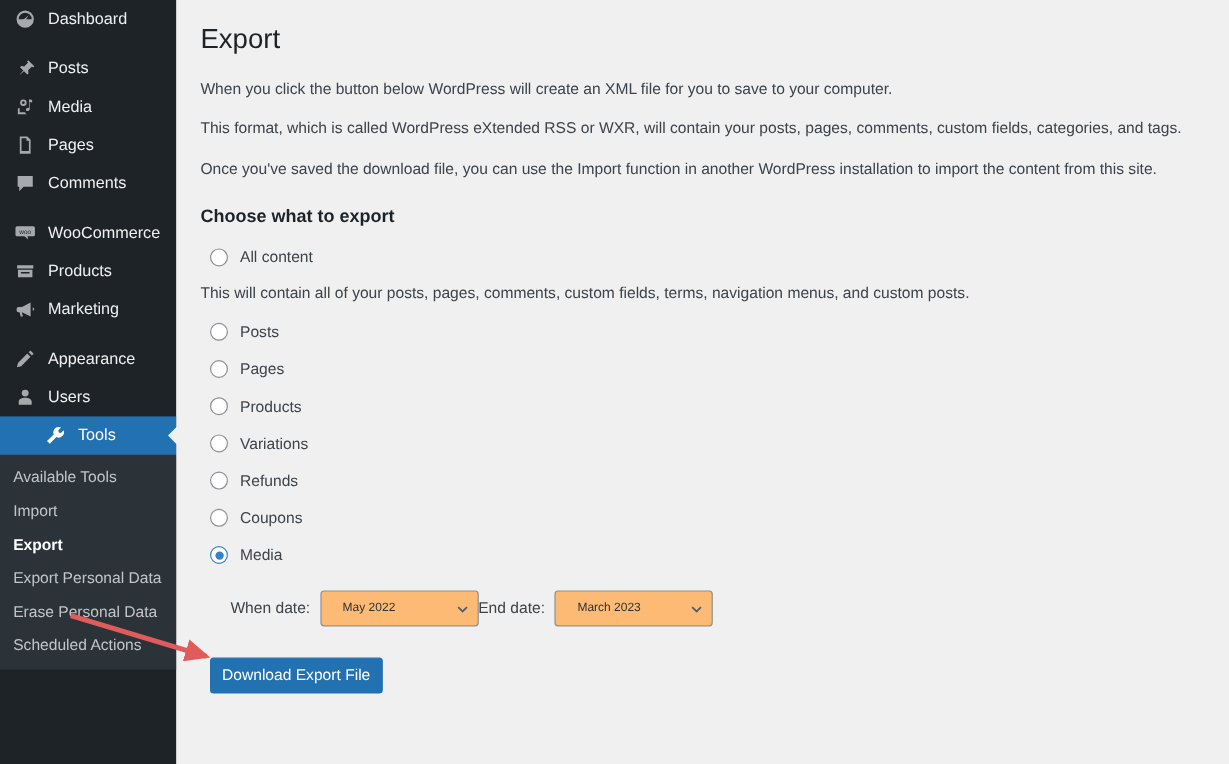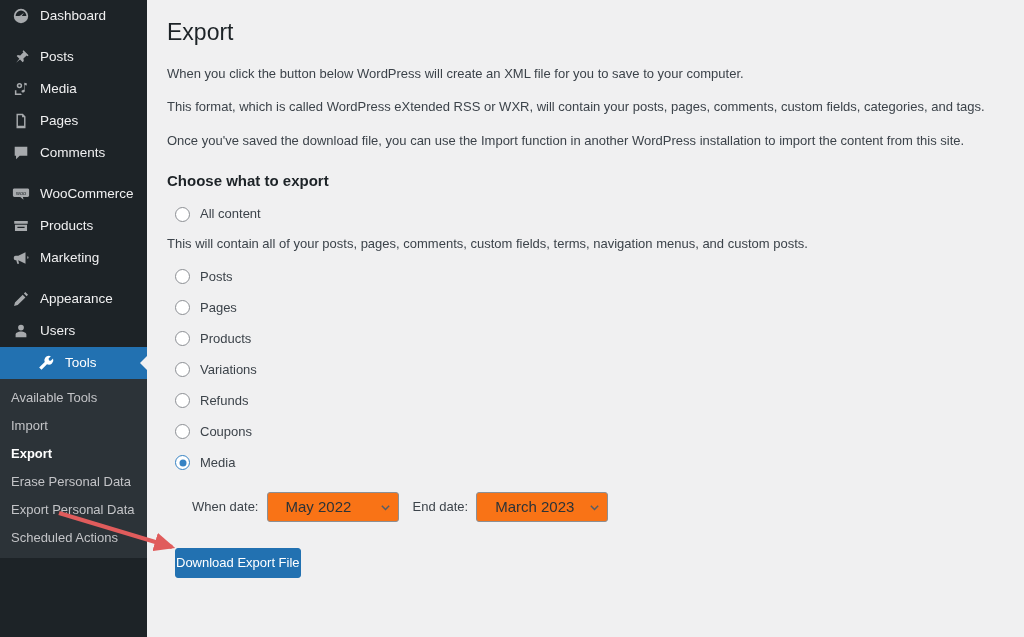--- a/index.html
+++ b/index.html
@@ -133,48 +133,48 @@
   }
 
   .date-row {
     display: flex; align-items: center;
     margin: 18px 0 0 25px;
     font-size: 13px;
     color: #3c434a;
     height: 30px;
   }
   .date-row .lbl { margin-right: 8px; }
-  .date-row .lbl.second { margin-left: 14px; }
+  .date-row .lbl.second { }
   .select {
     position: relative;
     height: 30px;
     min-width: 132px;
-    background: #f97316;
+    background: #fdba74;
     border: 1px solid #8c8f94;
     border-radius: 3px;
     display: flex; align-items: center;
     padding: 0 26px 0 18px;
-    font-size: 15px;
+    font-size: 10px;
     color: #2c3338;
     cursor: pointer;
     box-shadow: 0 0 0 transparent;
   }
   .select .chev {
     position: absolute; right: 8px; top: 50%;
     transform: translateY(-50%);
     width: 10px; height: 10px;
     color: #555d66;
   }
   .select .chev svg { display: block; }
 
   .btn-primary {
     display: inline-flex; align-items: center; justify-content: center;
     margin: 26px 0 0 8px;
     height: 30px;
-    padding: 0 0;
+    padding: 0 9px;
     background: #2271b1;
     border: 1px solid #2271b1;
     border-radius: 3px;
     color: #fff;
     font-size: 13px;
     line-height: 28px;
     cursor: pointer;
     white-space: nowrap;
   }
 
@@ -299,22 +299,22 @@
           </svg>
       </span>
       <span>Tools</span>
       <span class="caret"></span>
     </div>
 
     <div class="submenu">
       <a class="submenu-item">Available Tools</a>
       <a class="submenu-item">Import</a>
       <a class="submenu-item current">Export</a>
+      <a class="submenu-item">Export Personal Data</a>
       <a class="submenu-item">Erase Personal Data</a>
-      <a class="submenu-item">Export Personal Data</a>
       <a class="submenu-item">Scheduled Actions</a>
     </div>
   </nav>
 
   <main class="content">
 
     <h1 class="page-title">Export</h1>
 
     <p class="desc">When you click the button below WordPress will create an XML file for you to save to your computer.</p>
     <p class="desc">This format, which is called WordPress eXtended RSS or WXR, will contain your posts, pages, comments, custom fields, categories, and tags.</p>

